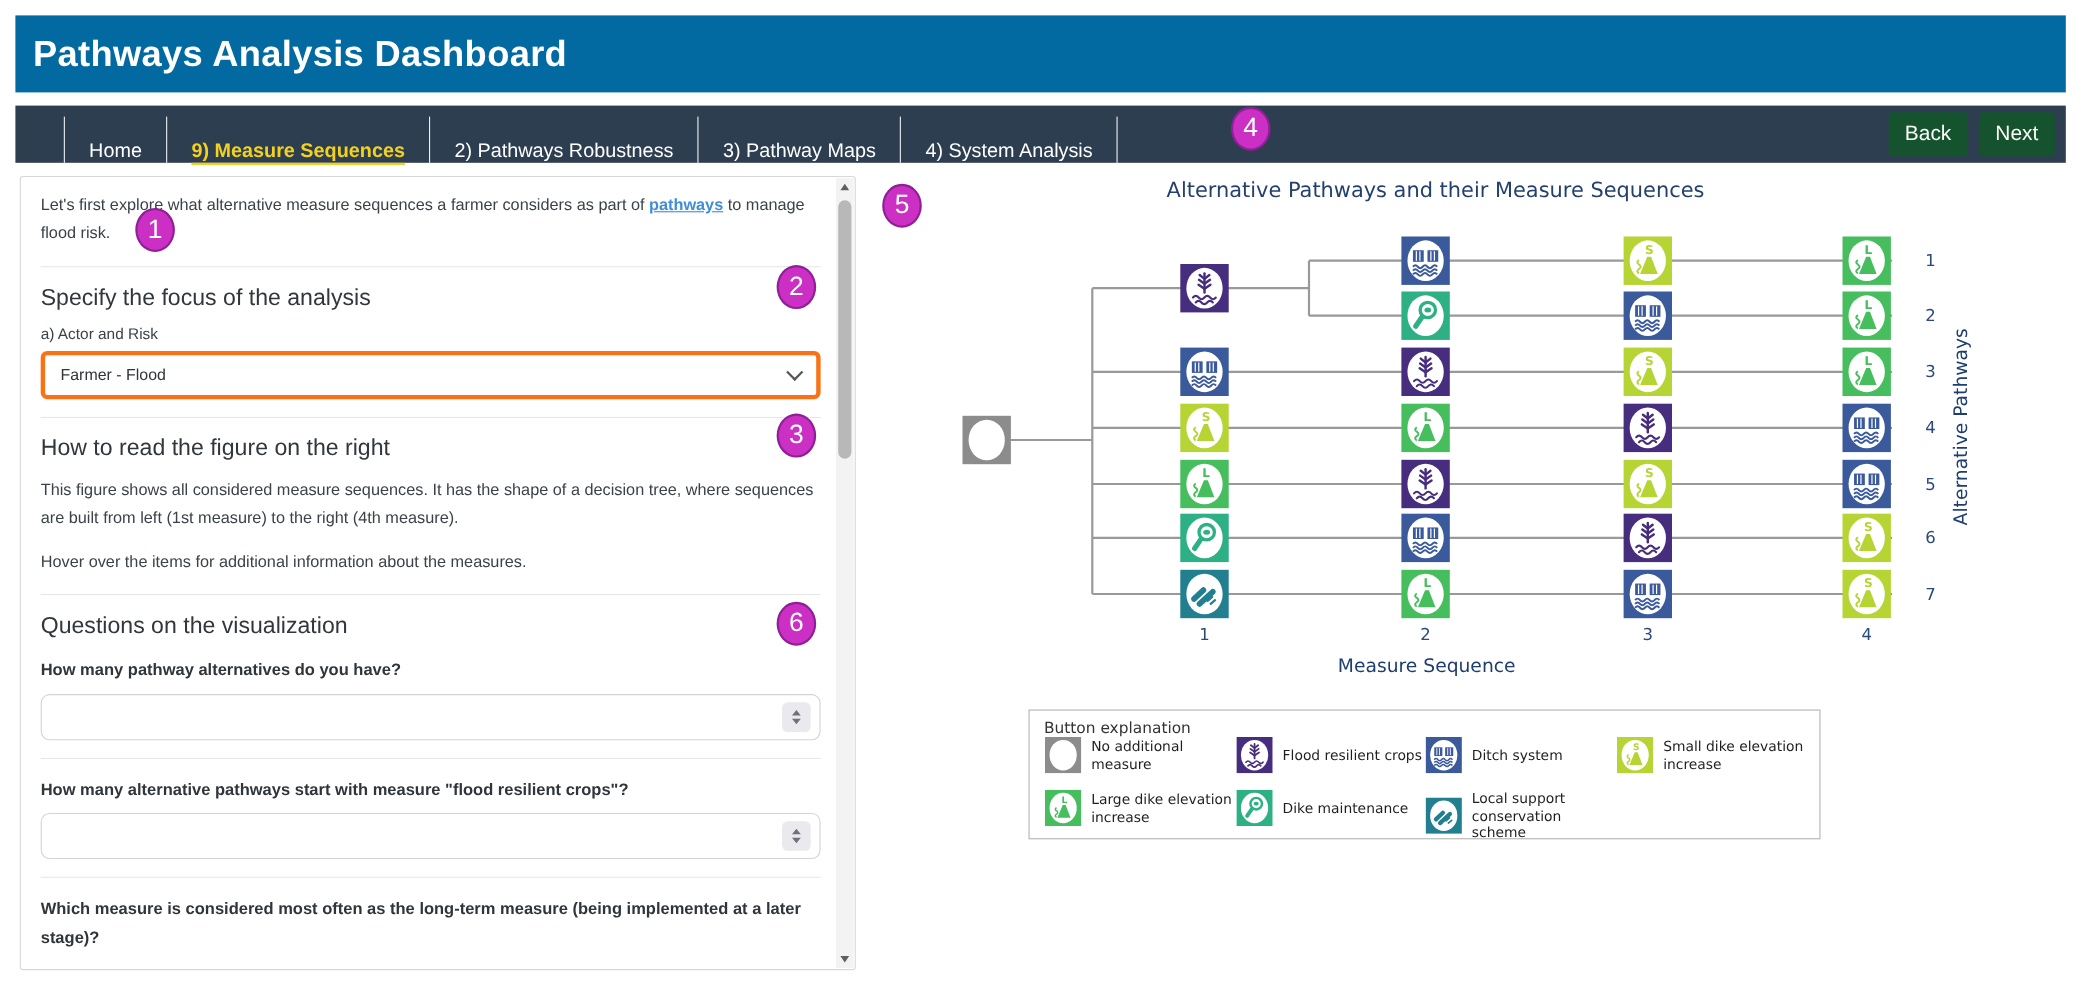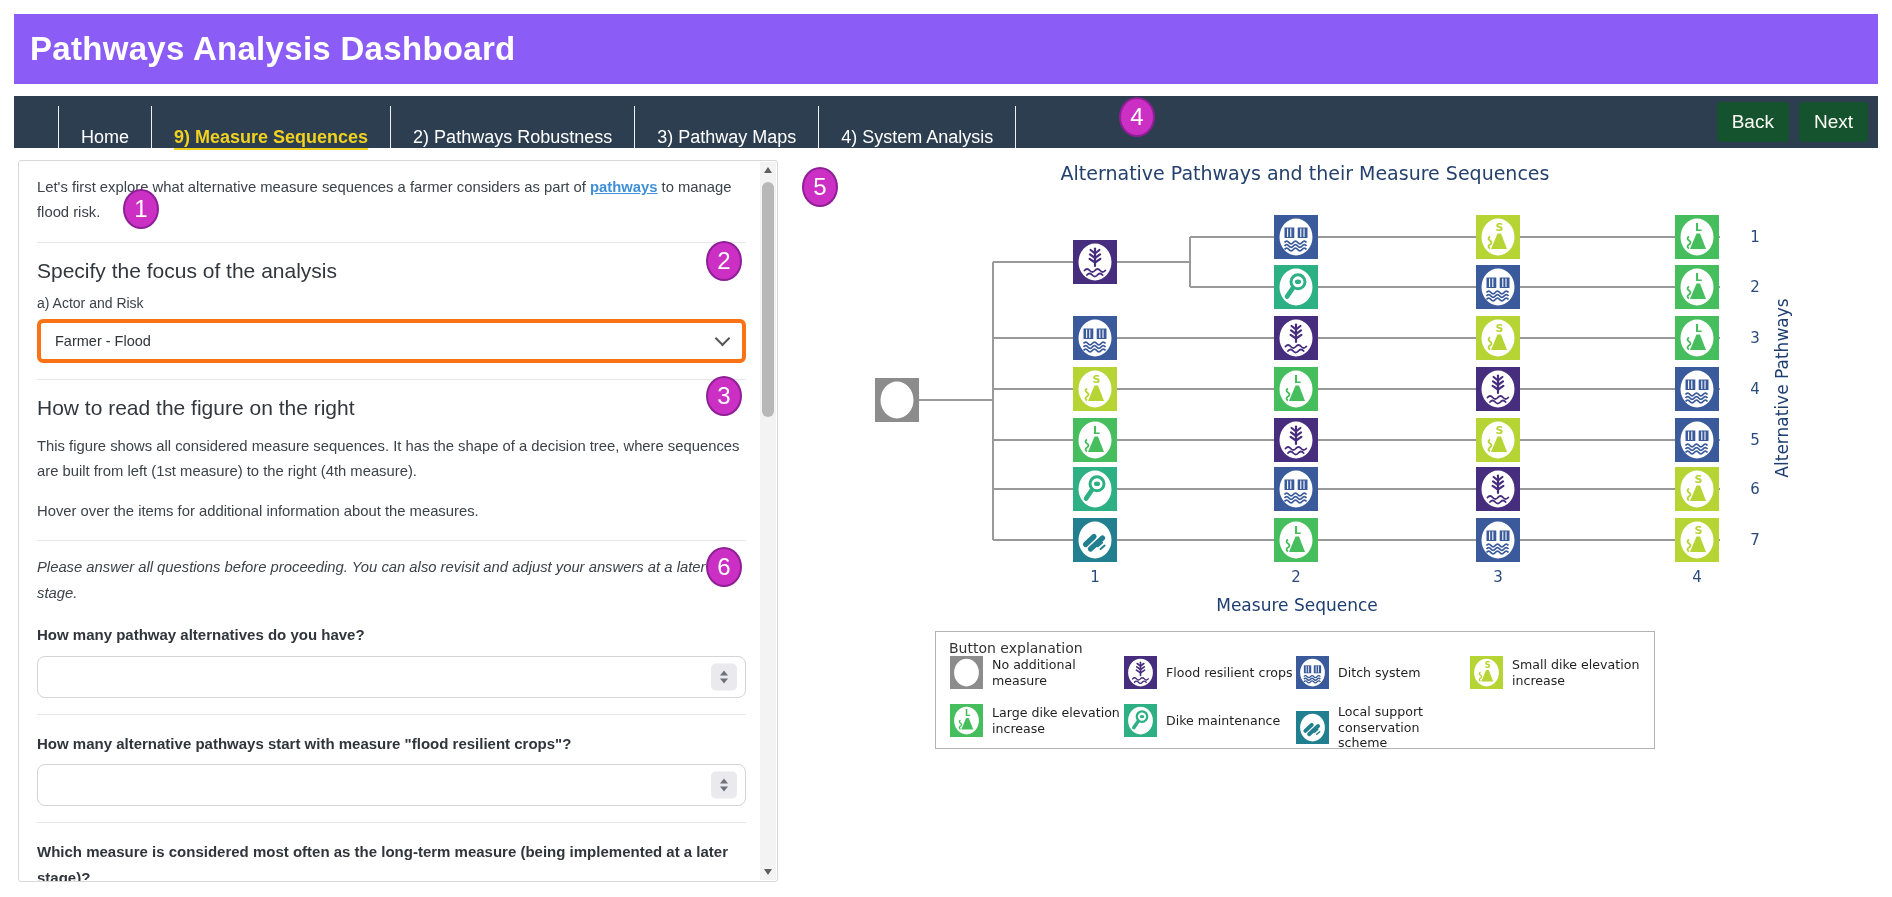--- a/index.html
+++ b/index.html
@@ -1,18 +1,18 @@
 <!DOCTYPE html>
 <html><head>
 <meta charset="utf-8">
 <style>
   html,body{margin:0;padding:0;background:#fff;width:1892px;height:897px;overflow:hidden;
     font-family:"Liberation Sans",sans-serif;}
   
-  .titlebar{position:absolute;left:14px;top:14px;width:1864px;height:70px;background:#8b5cf6;
+  .titlebar{position:absolute;left:14px;top:14px;width:1864px;height:70px;background:#0369a1;
     color:#fff;display:flex;align-items:center;}
   .titlebar .t{font-size:33px;font-weight:600;letter-spacing:.3px;padding-left:16px;}
   
   .navbar{position:absolute;left:14px;top:96px;width:1864px;height:52px;background:#2d3e50;
     display:flex;align-items:center;padding-left:44px;box-sizing:border-box;}
   .nav-sep{width:1px;height:42px;background:rgba(255,255,255,.92);}
   .nav-item{color:#fff;font-size:18px;font-weight:500;padding:0 22px;cursor:pointer;white-space:nowrap;}
   .nav-item.active{color:#f2d21f;font-weight:700;text-decoration:underline;
     text-decoration-thickness:2px;text-underline-offset:5px;}
   .nav-spacer{flex:1;}
@@ -51,21 +51,21 @@
     border-right:4px solid transparent;border-bottom:6px solid #5f5f5f;cursor:pointer;}
   .sb-dn{position:absolute;bottom:5px;left:4px;width:0;height:0;border-left:4px solid transparent;
     border-right:4px solid transparent;border-top:6px solid #5f5f5f;cursor:pointer;}
   .sb-thumb{position:absolute;top:20px;left:2px;right:2px;height:235px;background:#b8b8b8;
     border-radius:7px;cursor:pointer;}
   
   .fig-title{position:absolute;left:905px;top:162px;width:800px;text-align:center;
     font-family:"DejaVu Sans",sans-serif;font-size:19px;color:#24406d;}
   #tree-svg{position:absolute;left:860px;top:210px;}
   
-  .legend{position:absolute;left:935px;top:631px;width:720px;height:118px;border:1px solid #b3b3b3;
+  .legend{position:absolute;left:935px;top:645px;width:720px;height:118px;border:1px solid #b3b3b3;
     background:#fff;box-sizing:border-box;}
   .lg-title{position:absolute;left:13px;top:8px;font-size:14px;color:#333;
     font-family:"DejaVu Sans",sans-serif;}
   .lg-item{position:absolute;display:flex;align-items:center;gap:9px;}
   .lg-label{font-size:12.6px;color:#1f1f1f;line-height:1.25;width:128px;
     font-family:"DejaVu Sans",sans-serif;}
   
   .ann{position:absolute;width:36px;height:40px;border-radius:50%;background:#cb2fc4;
     border:2px solid #8f1f96;color:#fff;display:flex;align-items:center;justify-content:center;
     font-size:24px;font-weight:500;box-sizing:border-box;z-index:50;}
@@ -104,21 +104,21 @@
     <div class="sublabel">a) Actor and Risk</div>
     <div class="select">
       <span>Farmer - Flood</span>
       <span class="chev"></span>
     </div>
     <hr>
     <h2>How to read the figure on the right</h2>
     <p>This figure shows all considered measure sequences. It has the shape of a decision tree, where sequences are built from left (1st measure) to the right (4th measure).</p>
     <p>Hover over the items for additional information about the measures.</p>
     <hr>
-    <p class="note">Please answer all questions before proceeding. You can also revisit and adjust your answers at a later stage.</p>
+    <h2>Questions on the visualization</h2>
     <div class="q">How many pathway alternatives do you have?</div>
     <div class="numinput">
       <div class="spin">
           <div class="tri-up"></div>
           <div class="tri-dn"></div>
         </div>
     </div>
     <hr>
     <div class="q">How many alternative pathways start with measure "flood resilient crops"?</div>
     <div class="numinput">

